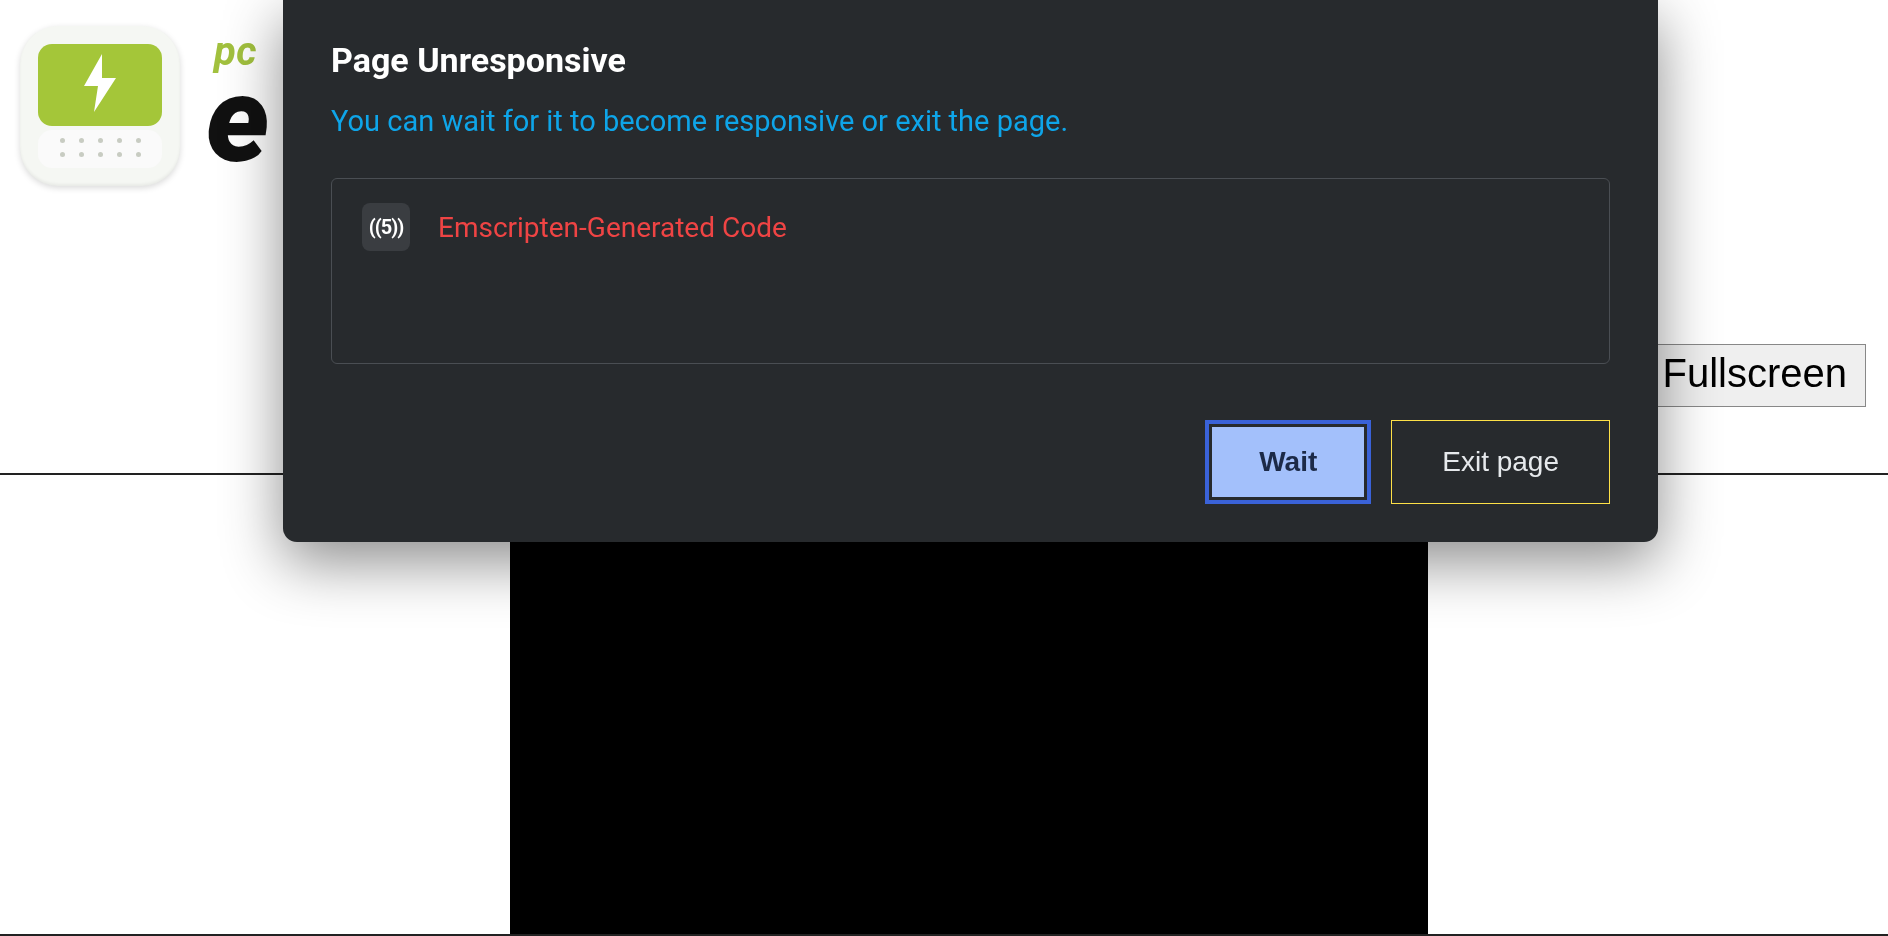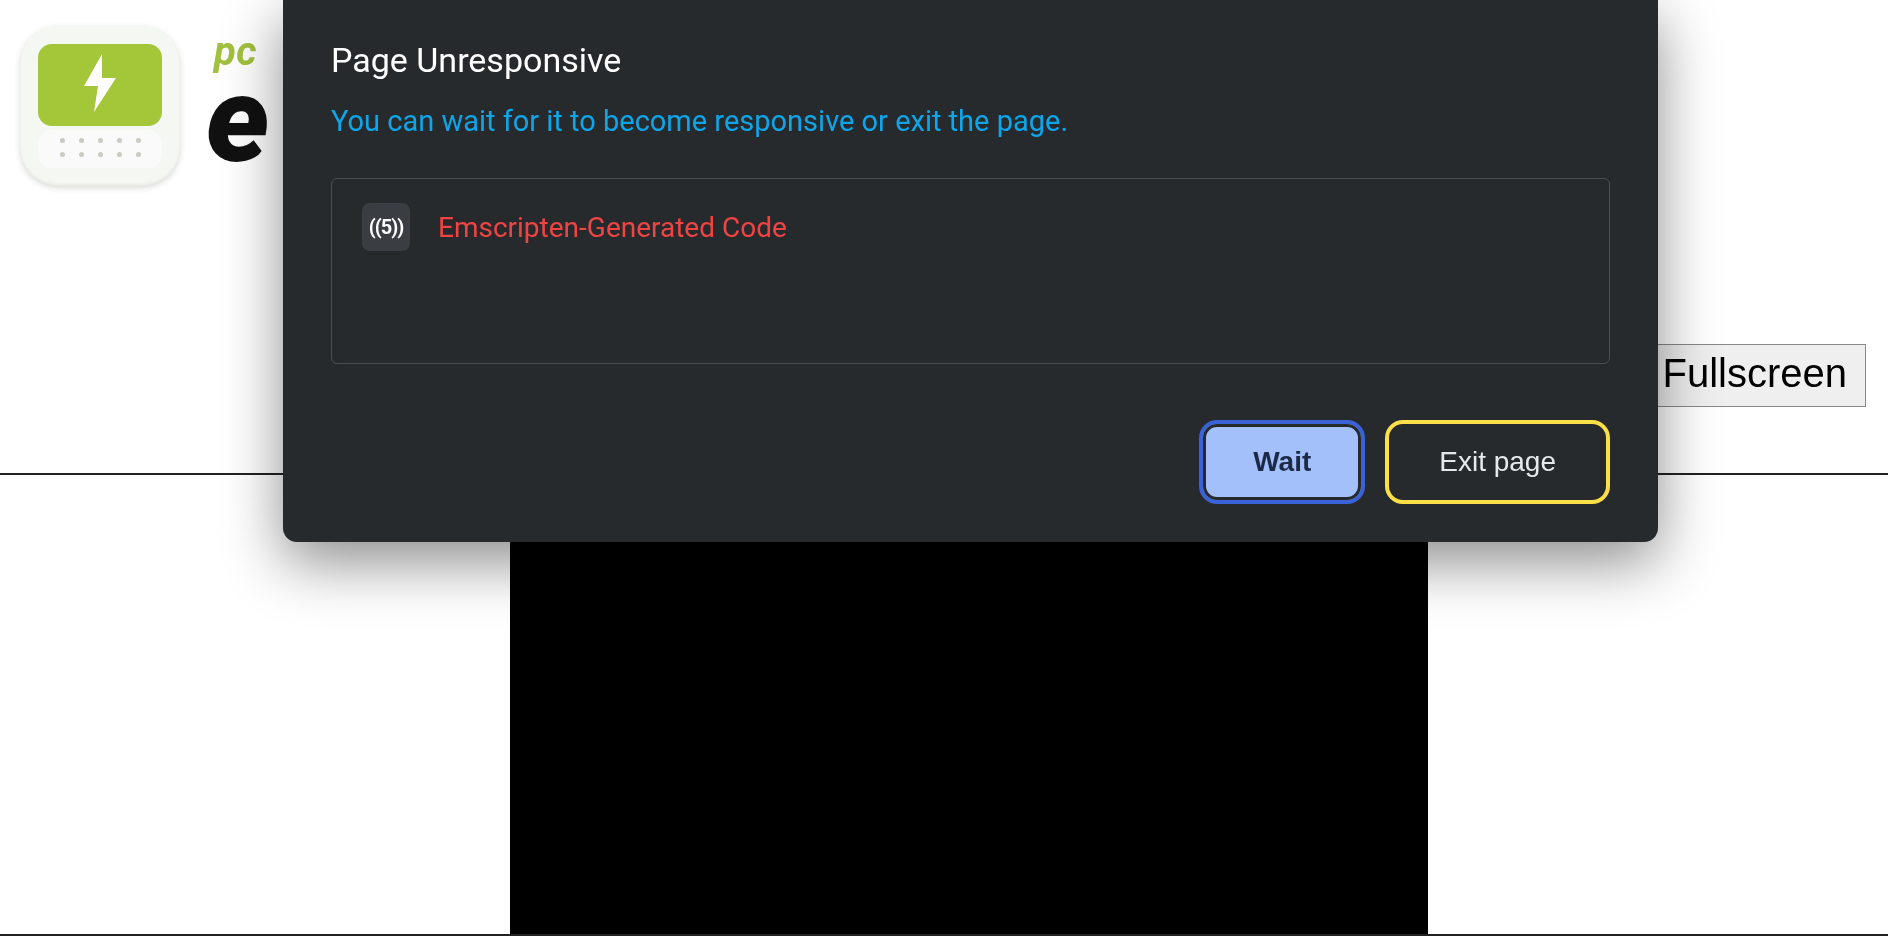--- a/index.html
+++ b/index.html
@@ -125,21 +125,21 @@
     top: 0;
     width: 1375px;
     background: #272a2d;
     border-radius: 0 0 14px 14px;
     padding: 40px 48px 38px 48px;
     box-sizing: border-box;
     box-shadow: 0 20px 60px rgba(0,0,0,0.45);
   }
   .dialog-title {
     font-size: 34px;
-    font-weight: 400;
+    font-weight: 700;
     color: #ffffff;
     margin: 0 0 24px 0;
   }
   .dialog-sub {
     font-size: 29px;
     color: #0ea5e9;
     margin: 0 0 40px 0;
   }
   .page-list {
     border: 1px solid #4a4e53;
@@ -171,37 +171,37 @@
     font-size: 28px;
     color: #ef4444;
   }
   .dialog-buttons {
     display: flex;
     justify-content: flex-end;
     gap: 20px;
   }
   .btn {
     font-size: 28px;
-    border-radius: 18px;
+    border-radius: 0;
     padding: 22px 50px;
     cursor: pointer;
     border: 1px solid transparent;
   }
   .btn-primary {
     background: #a3c0fb;
     color: #1c2a48;
     font-weight: 600;
     border: 4px solid #3a62d8;
     outline: 3px solid #272a2d;
     outline-offset: -7px;
   }
   .btn-secondary {
     background: transparent;
     color: #e6e9ec;
-    border: 4px solid #fde047;
+    border: 1px solid #fde047;
   }
 </style>
 </head>
 <body>
 
 <div class="logo-block">
   <div class="logo-top">
     <svg class="bolt" viewBox="0 0 40 58">
       <polygon points="22,0 4,32 18,32 14,58 36,24 22,24" fill="#ffffff"></polygon>
     </svg>

